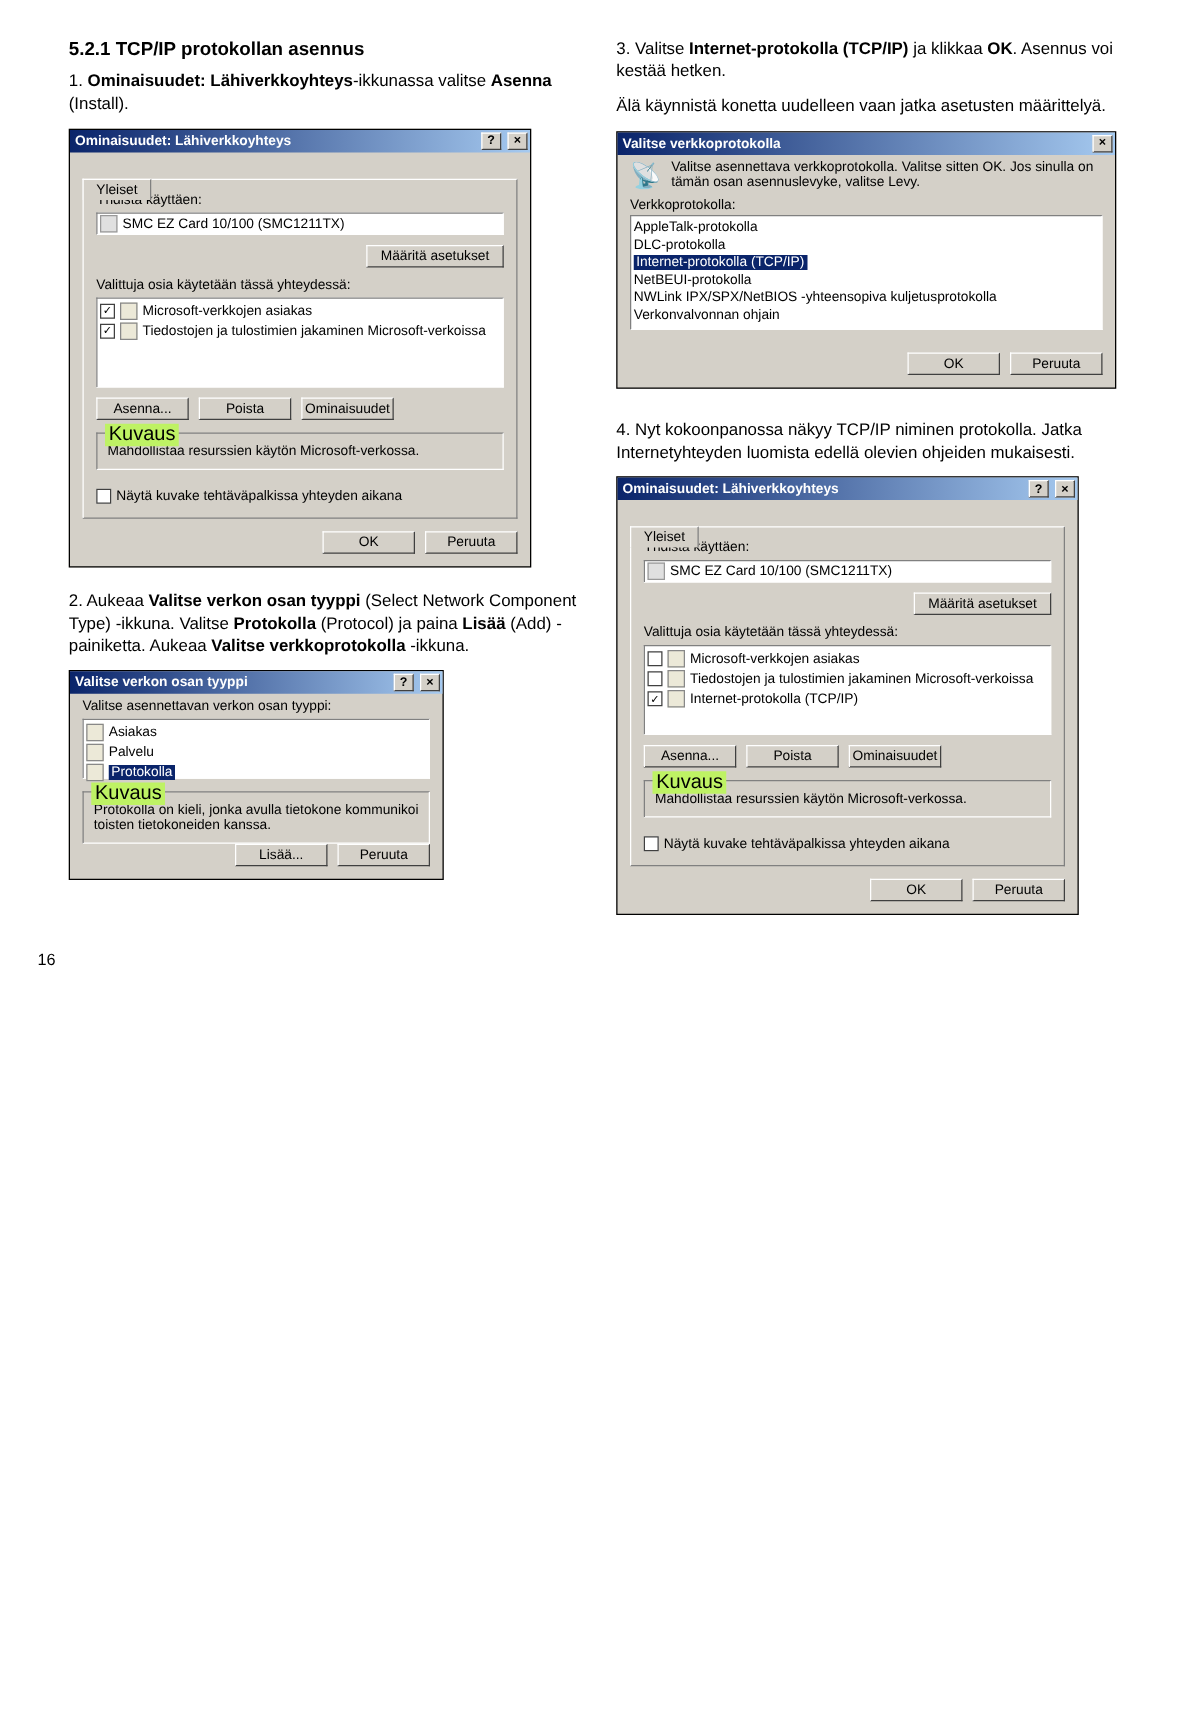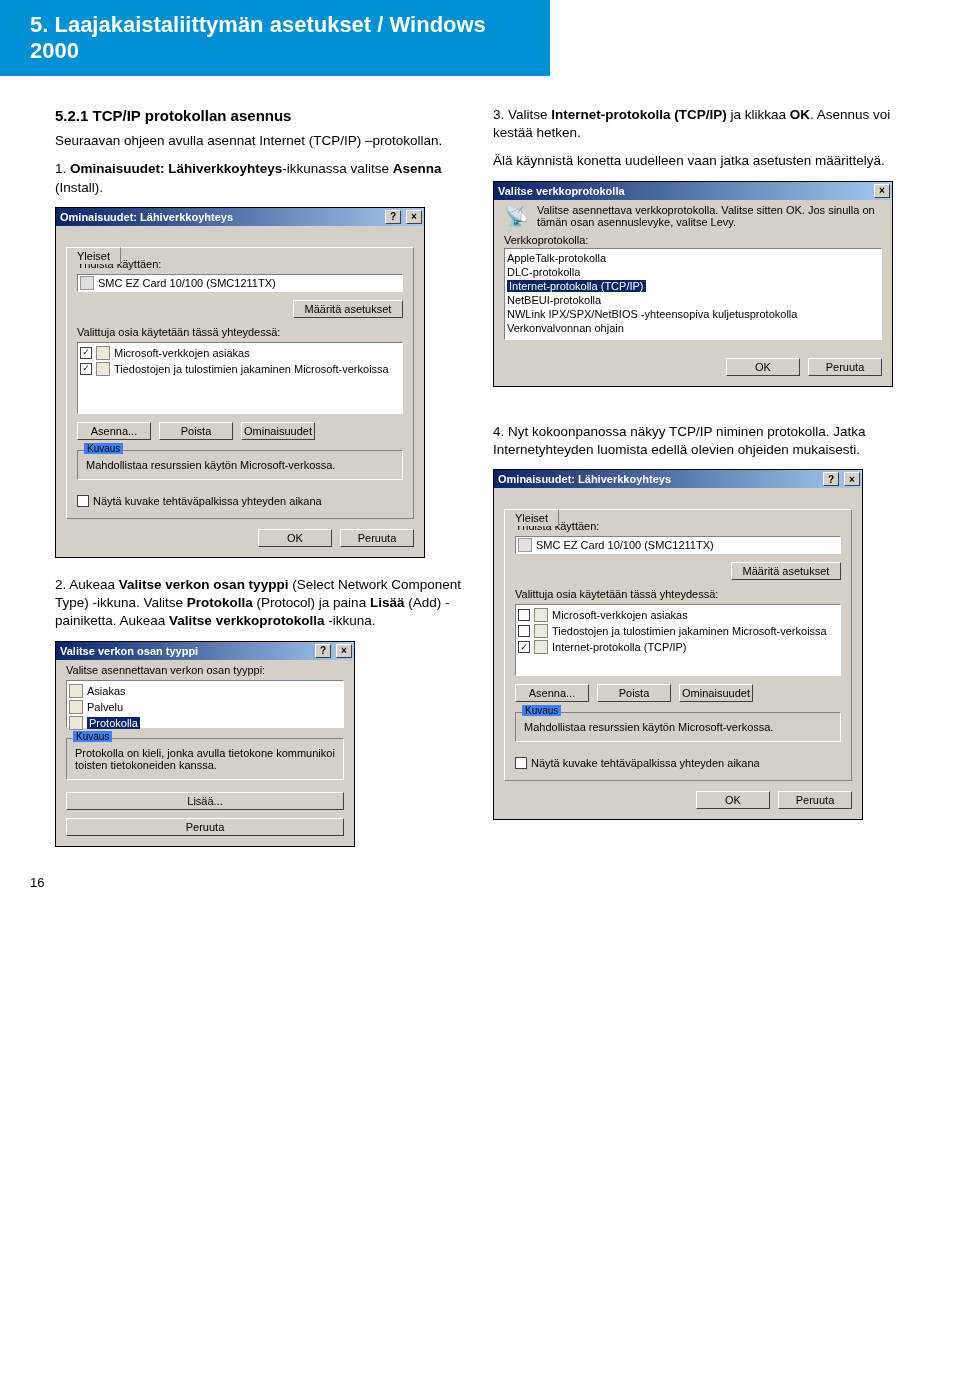--- a/index.html
+++ b/index.html
@@ -42,41 +42,39 @@
   .tabpanel { border:1px solid #fff; border-right-color:#808080; border-bottom-color:#808080; padding:10px; }
   .lbl { font-size:11px; }
   .dd { background:#fff; border:1px solid #808080; border-right-color:#fff; border-bottom-color:#fff; display:flex; align-items:center; padding:1px 2px; height:18px; }
   .dd .ic { width:14px;height:14px; background:#e0e0e0;border:1px solid #999;margin-right:4px; }
   .btn { background:#d4d0c8; border:1px solid #fff; border-right-color:#404040; border-bottom-color:#404040; padding:2px 0; font-size:11px; text-align:center; min-width:74px; display:inline-block; }
   .listbox { background:#fff; border:1px solid #808080; border-right-color:#fff; border-bottom-color:#fff; padding:2px; }
   .li-row { display:flex; align-items:center; padding:1px 0; gap:4px; }
   .chk { width:12px;height:12px;border:1px solid #404040;background:#fff;display:inline-flex;align-items:center;justify-content:center;font-size:9px;line-height:1; }
   .ic-sm { width:14px;height:14px;background:#ece9d8;border:1px solid #888; }
   .group { border:1px solid #808080; border-right-color:#fff; border-bottom-color:#fff; padding:8px; position:relative; margin-top:10px; }
-  .group .legend { position:absolute; top:-8px; left:6px; background:#3b82f6; padding:0 3px; font-size:10px; }
+  .group .legend { position:absolute; top:-8px; left:6px; background:#bef264; padding:0 3px; font-size:16px; }
   .row-btns { display:flex; gap:8px; justify-content:flex-start; }
   .row-btns.right { justify-content:flex-end; }
   .sel { background:#0a246a;color:#fff;padding:0 2px; }
   .infoicon { width:30px;height:30px; display:inline-block; position:relative; }
   .infoicon::before { content:"📡"; font-size:20px; }
   .note-flex{display:flex;gap:8px;align-items:flex-start;}
   .page-num { position:absolute; left:30px; font-size:13px; }
   .page-wrap{position:relative;}
 </style>
 </head>
 <body>
 <div class="page-wrap">
 
-<div class="header-bar">5. Laajakaistaliittymän asetukset / Windows 2000</div>
 
 <div class="page-content">
 
   <div class="col">
     <p class="subsection-title">5.2.1 TCP/IP protokollan asennus</p>
-    <p>Seuraavan ohjeen avulla asennat Internet (TCP/IP) –protokollan.</p>
     <p>
       <span>1. </span><span class="bold">Ominaisuudet: Lähiverkkoyhteys</span><span>-ikkunassa valitse </span><span class="bold">Asenna</span><span> (Install).</span>
     </p>
 
     <div class="win" style="width:370px;">
       <div class="titlebar">
         <span>Ominaisuudet: Lähiverkkoyhteys</span>
         <span>
           <span class="tbtn">?</span>
           <span class="tbtn">×</span>
@@ -152,21 +150,21 @@
               </div>
           <div class="li-row">
                 <span class="ic-sm"></span>
                 <span class="sel">Protokolla</span>
               </div>
         </div>
         <div class="group">
           <span class="legend">Kuvaus</span>
           <span>Protokolla on kieli, jonka avulla tietokone kommunikoi toisten tietokoneiden kanssa.</span>
         </div>
-        <div class="row-btns right" style="margin-top:12px;flex-direction:column;">
+        <div class="row-btns right" style="margin-top:0;">
           <span class="btn">Lisää...</span>
           <span class="btn">Peruuta</span>
         </div>
       </div>
     </div>
   </div>
 
   <div class="col">
     <p>
       <span>3. Valitse </span><span class="bold">Internet-protokolla (TCP/IP)</span><span> ja klikkaa </span><span class="bold">OK</span><span>. Asennus voi kestää hetken.</span>
@@ -204,21 +202,21 @@
                 <span>Verkonvalvonnan ohjain</span>
               </div>
         </div>
         <div class="row-btns right" style="margin-top:18px;">
           <span class="btn">OK</span>
           <span class="btn">Peruuta</span>
         </div>
       </div>
     </div>
 
-    <p style="margin-top:36px;">4. Nyt kokoonpanossa näkyy TCP/IP niminen protokolla. Jatka Internetyhteyden luomista edellä olevien ohjeiden mukaisesti.</p>
+    <p style="margin-top:24px;">4. Nyt kokoonpanossa näkyy TCP/IP niminen protokolla. Jatka Internetyhteyden luomista edellä olevien ohjeiden mukaisesti.</p>
 
     <div class="win" style="width:370px;">
       <div class="titlebar">
         <span>Ominaisuudet: Lähiverkkoyhteys</span>
         <span>
           <span class="tbtn">?</span>
           <span class="tbtn">×</span>
         </span>
       </div>
       <div class="body">

